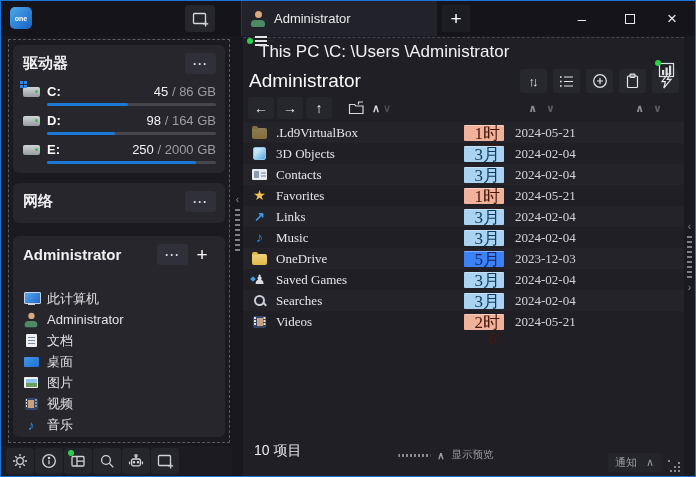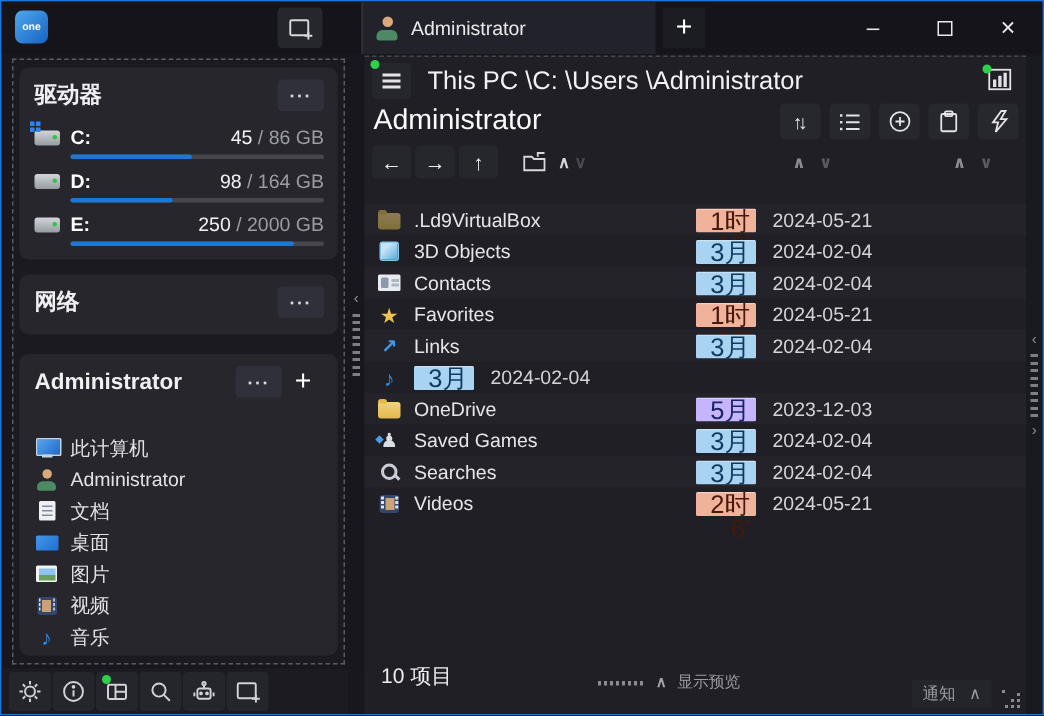--- a/index.html
+++ b/index.html
@@ -120,21 +120,21 @@
   .split { position:absolute; display:flex; flex-direction:column; align-items:center;
            justify-content:center; gap:4px; color:#8c8c94; font-size:10px; }
   .split-left { left:231px; top:36px; width:11px; height:370px; }
   .split-right { right:0; top:36px; width:11px; bottom:0; background:#191920; }
   .split-dots { width:5px; height:42px;
                 background:repeating-linear-gradient(180deg,#7e7e86 0 2px,transparent 2px 5px); }
 
   
   .main { position:absolute; left:242px; top:36px; right:11px; bottom:0; background:#1f1f25;
           border-top:1px dashed #45454c; }
-  .crumb { height:29px; display:flex; align-items:center; padding:2px 7px 0 5px; }
+  .crumb { height:29px; display:flex; align-items:flex-start; padding:2px 7px 0 5px;flex-direction:column; }
   .menu-btn2 { position:relative; width:26px; height:24px; background:#26262d; border:none; border-radius:3px;
                display:flex; align-items:center; justify-content:center; }
   .burger { width:12px; height:2px; background:#e4e4e8; box-shadow:0 -4px #e4e4e8, 0 4px #e4e4e8; }
   .gdot { position:absolute; width:6px; height:6px; border-radius:50%; }
   .menu-btn2 .gdot { top:-2px; left:-1px; }
   .crumb-path { margin-left:11px; font-size:17px; color:#f2f2f4; white-space:pre; }
   .chart-btn { position:relative; margin-left:auto; width:20px; height:17px; background:transparent; border:none; }
   .chart-btn svg { stroke:#e2e2e6; fill:#e2e2e6; }
   .chart-btn .gdot { top:-2px; left:-2px; }
 
@@ -151,21 +151,21 @@
           font-size:14px; display:flex; align-items:center; justify-content:center; }
   .nicon { background:transparent; }
   .nicon svg { stroke:#d8d8dc; fill:none; stroke-width:1.2; }
   .chev { font-size:11px; color:#d8d8da; font-weight:bold; background:transparent; border:none; }
   .chev.dim { color:#4c4c54; }
   .sortpair { position:absolute; top:7px; display:flex; gap:9px; font-size:11px; font-weight:bold; }
   .sortpair span:first-child { color:#8c8c94; }
   .sortpair span:last-child { color:#5a5a62; }
   .pair1 { right:129px; } .pair2 { right:22px; }
 
-  .list { margin-top:15px; }
+  .list { margin-top:1px;font-family:Liberation Serif, serif; }
   .row { height:21px; display:flex; align-items:center; padding-left:8px; }
   .row:nth-child(odd) { background:#232329; }
   .ricon { width:17px; display:flex; justify-content:center; margin-right:8px; flex:none; }
   .rname { width:188px; font-size:13px; color:#e6e6ea; }
   .rbadge { width:40px; height:16px; font-size:17px; line-height:16px; text-align:right;
             padding:0 4px; border-radius:1px; border-top:1px solid rgba(255,255,255,.35); }
   .rdate { margin-left:11px; font-size:13px; color:#d4d4d8; }
 
   .status { position:absolute; left:0; right:0; bottom:0; height:31px; background:#1f1f25; }
   .items-count { position:absolute; left:11px; bottom:16px; font-size:14px; color:#ececf0; }
@@ -482,29 +482,30 @@
             <span class="glyph" style="color:#3f97e8;font-weight:bold;font-size:13px">↗</span>
           </span>
           <span class="rname">Links</span>
           <span class="rbadge" style="background:#a9d3f1;color:#0e3a5f">3月</span>
           <span class="rdate">2024-02-04</span>
         </div>
         <div class="row">
           <span class="ricon">
             <span class="glyph" style="color:#2f8be6;font-weight:bold">♪</span>
           </span>
+          <span class="rname">Music</span>
           <span class="rbadge" style="background:#a9d3f1;color:#0e3a5f">3月</span>
           <span class="rdate">2024-02-04</span>
         </div>
         <div class="row">
           <span class="ricon">
             <span class="f-folder"></span>
           </span>
           <span class="rname">OneDrive</span>
-          <span class="rbadge" style="background:#c4b5fd;color:#1a2468">5月</span>
+          <span class="rbadge" style="background:#3b82f6;color:#1a2468">5月</span>
           <span class="rdate">2023-12-03</span>
         </div>
         <div class="row">
           <span class="ricon">
             <span class="glyph pawn-wrap" style="color:#dcdce4;font-size:13px">♟</span>
           </span>
           <span class="rname">Saved Games</span>
           <span class="rbadge" style="background:#a9d3f1;color:#0e3a5f">3月</span>
           <span class="rdate">2024-02-04</span>
         </div>

